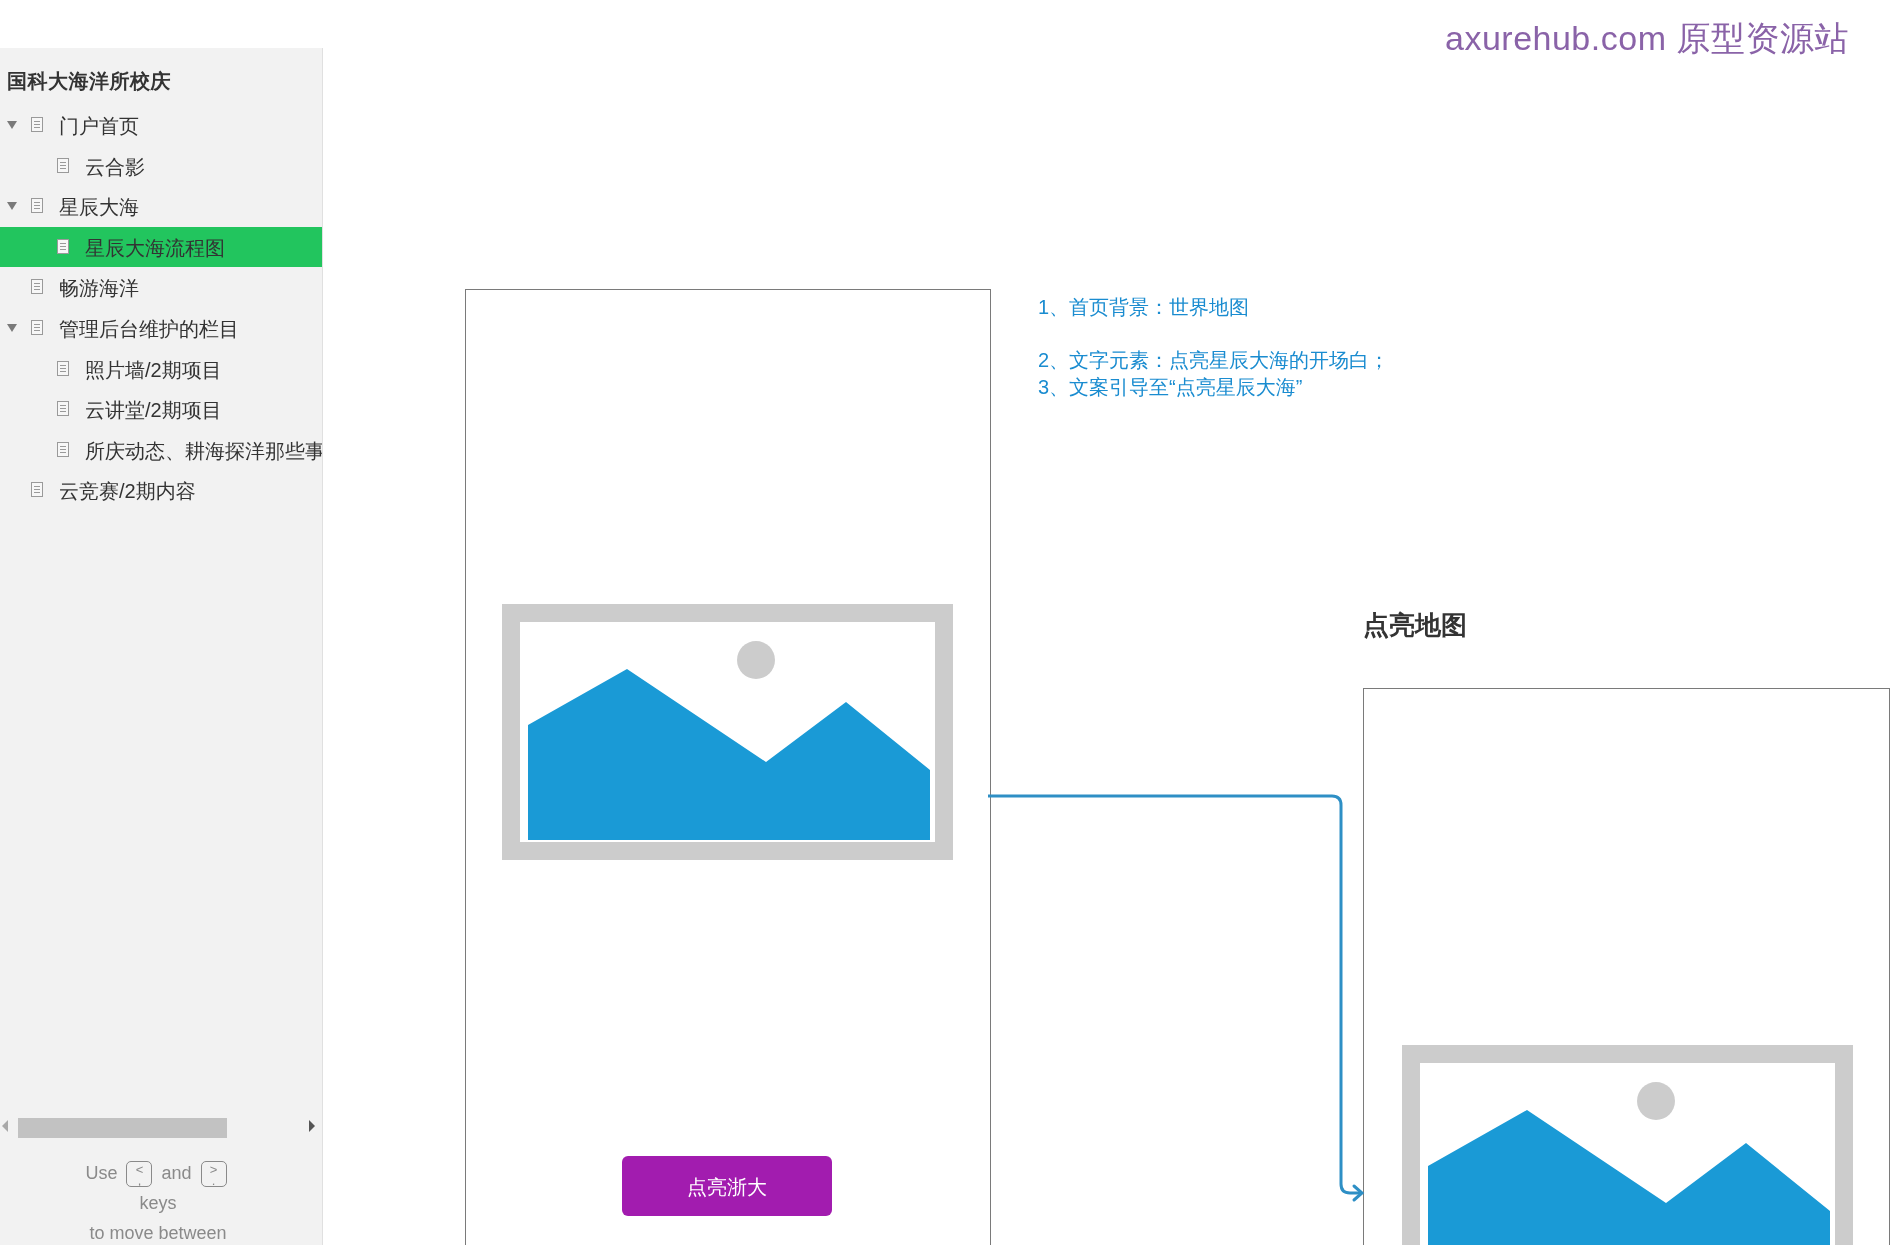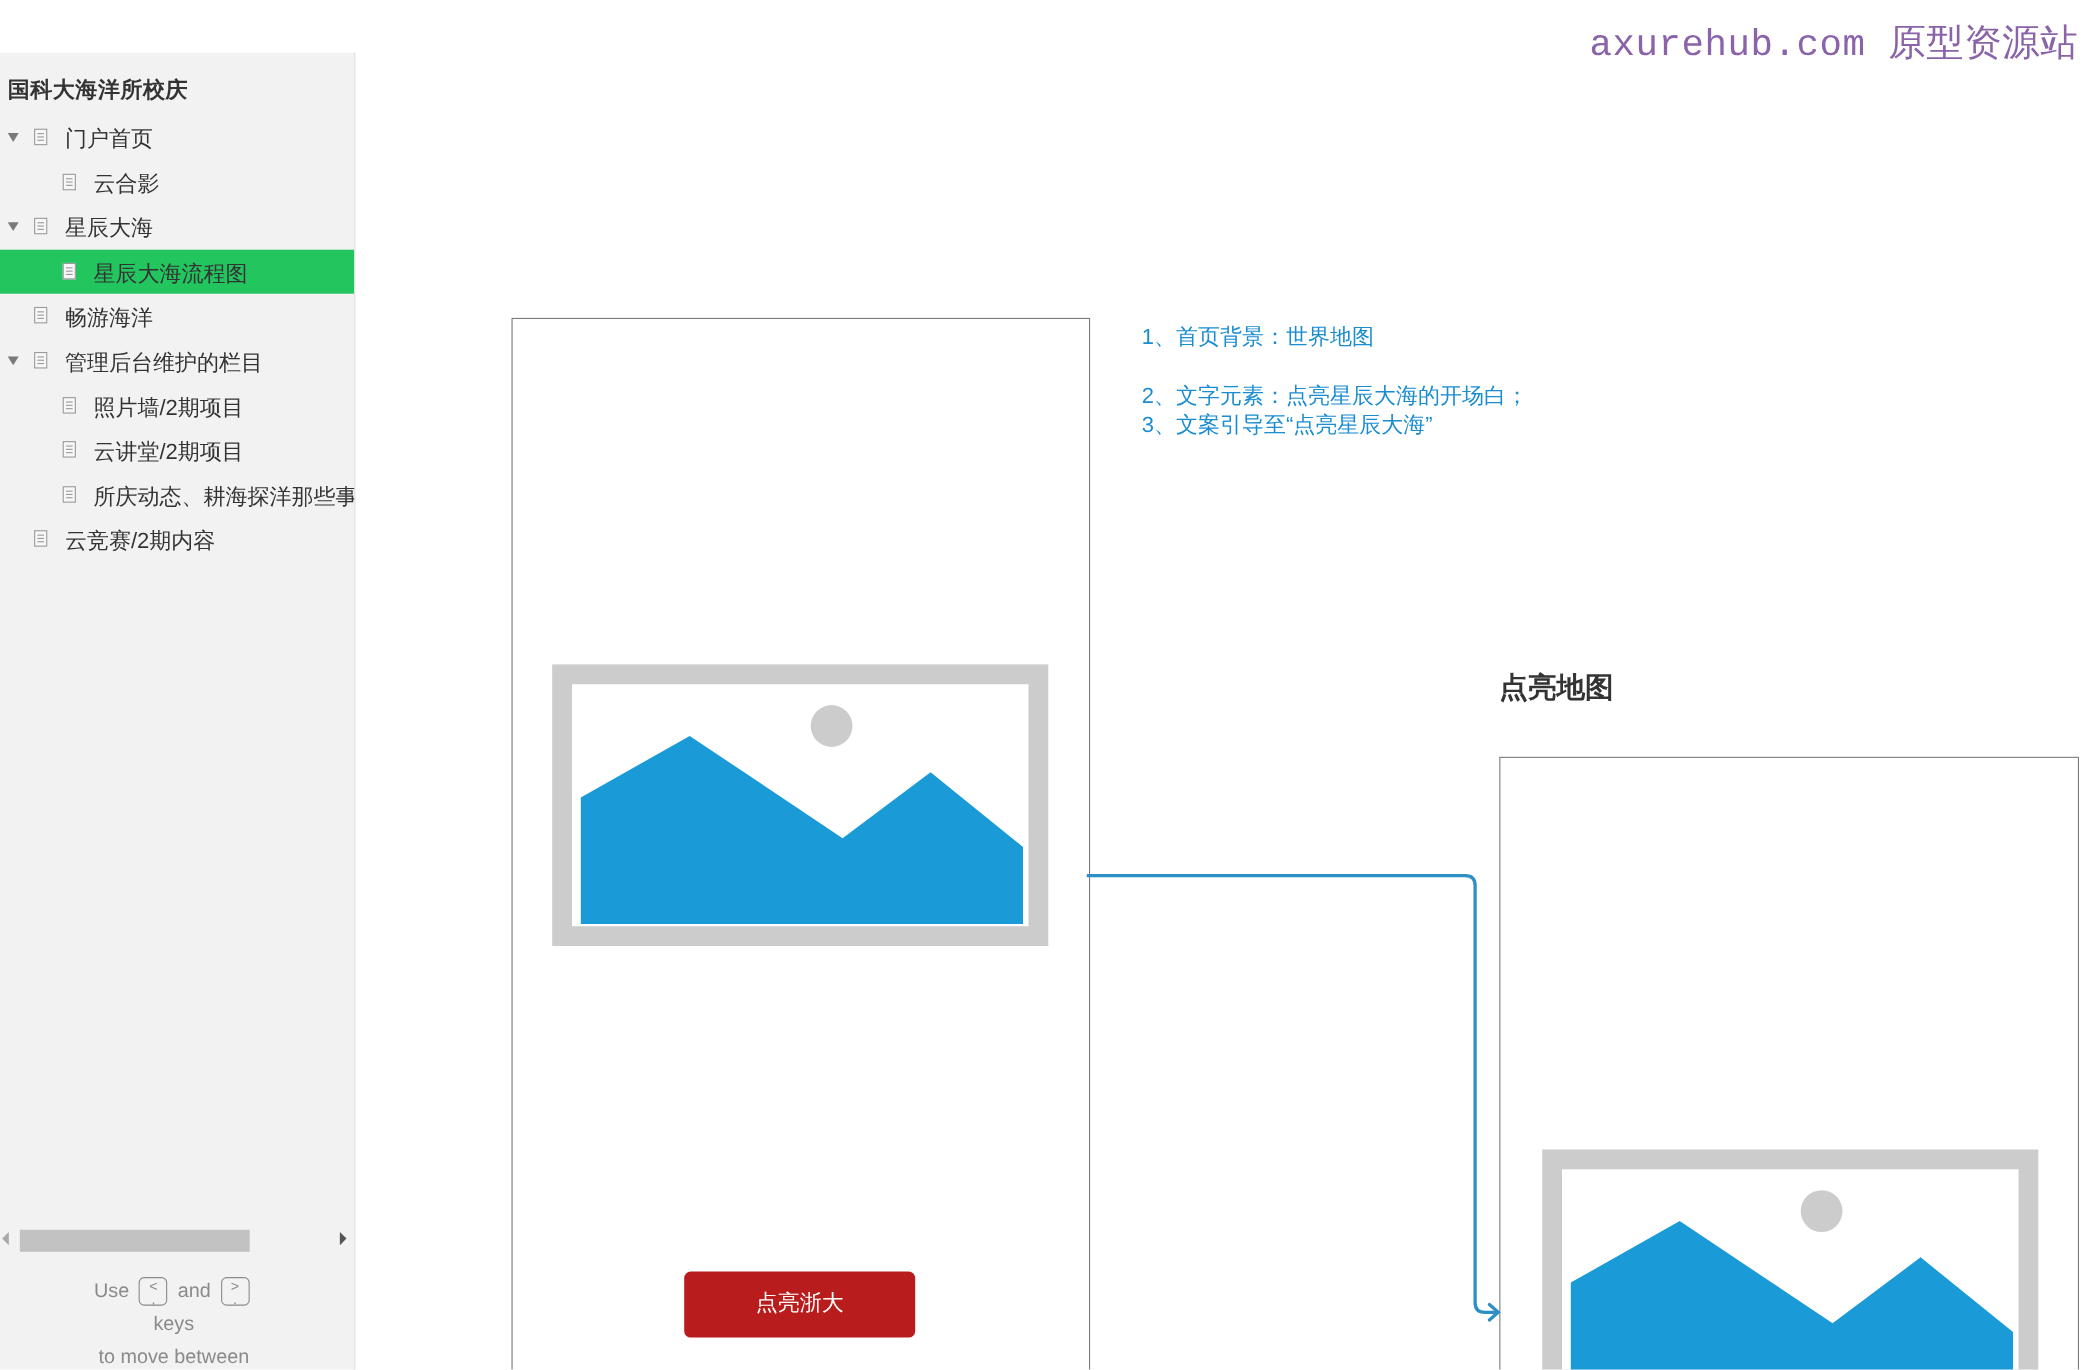--- a/index.html
+++ b/index.html
@@ -65,41 +65,41 @@
     color:#8a8a8a; font-size:18px; line-height:30px;
   }
   .key {
     display:inline-block; width:26px; height:26px; border:1px solid #8a8a8a;
     border-radius:5px; font-size:13px; line-height:11px; vertical-align:middle;
     text-align:center; box-sizing:border-box; padding-top:2px; margin:0 4px;
   }
   
   .watermark {
     position:absolute; left:1445px; top:16px; font-size:34px; color:#8a63a8;
-    white-space:nowrap; letter-spacing:0.5px;font-family:Liberation Mono, monospace;
+    white-space:nowrap; letter-spacing:0.5px;
   }
   .frame {
     position:absolute; border:1px solid #7a7a7a; background:#ffffff; box-sizing:border-box;
   }
   .frame1 { left:465px; top:289px; width:526px; height:980px; }
   .frame2 { left:1363px; top:688px; width:527px; height:600px; }
 
   .img-ph { position:absolute; background:#cccccc; }
   .img-ph .inner {
     position:absolute; left:18px; top:18px; right:18px; bottom:18px; background:#ffffff; overflow:hidden;
   }
   .img-ph svg { position:absolute; left:0; top:0; width:100%; height:100%; }
   .ph1 { left:502px; top:604px; width:451px; height:256px; }
   .ph2 { left:1402px; top:1045px; width:451px; height:256px; }
 
   .btn-light {
     position:absolute; left:622px; top:1156px; width:210px; height:60px;
-    background:#b91c1c; border-radius:6px; border:none; color:#ffffff;
+    background:#a21caf; border-radius:6px; border:none; color:#ffffff;
     font-size:20px; text-align:center; line-height:60px; cursor:pointer;
-    font-family:Liberation Mono, monospace;
+    font-family:Liberation Sans, sans-serif;
   }
   .notes {
     position:absolute; left:1038px; top:294px; color:#1a8cd0; font-size:20px;
     line-height:27px; white-space:nowrap;
   }
   .notes .gap { height:26px; }
   .page-title {
     position:absolute; left:1363px; top:608px; font-size:26px; font-weight:bold;
     color:#333333; white-space:nowrap;text-align:center;
   }

